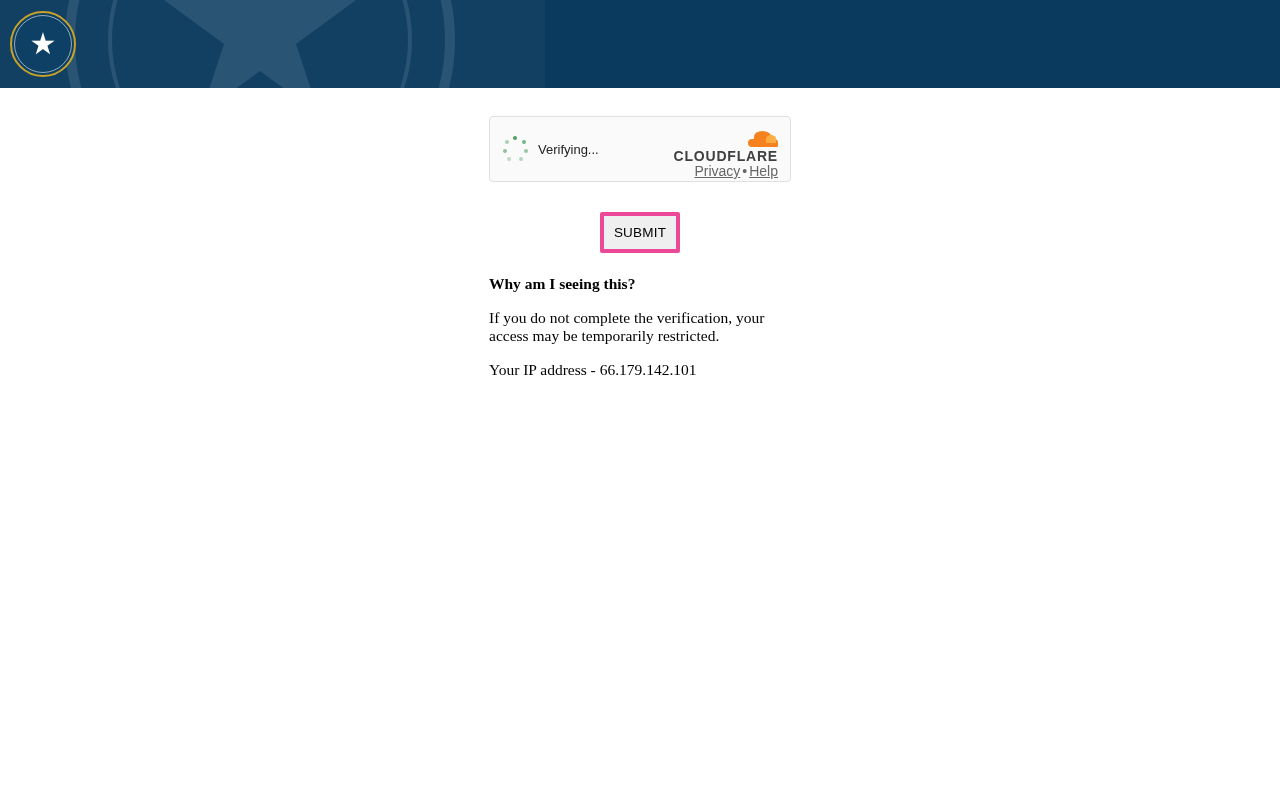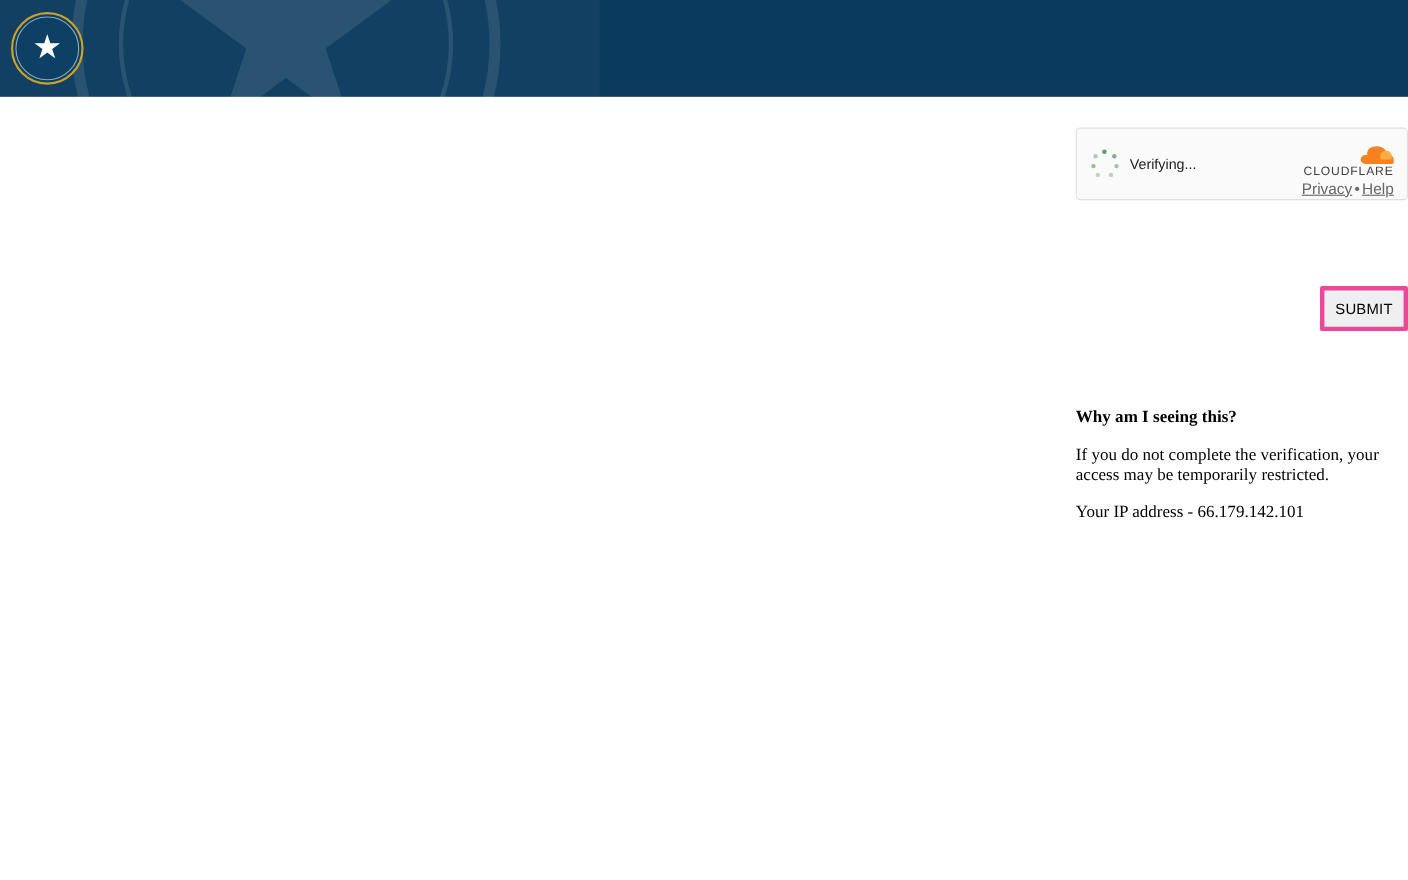--- a/index.html
+++ b/index.html
@@ -72,22 +72,21 @@
     letter-spacing: 1px;
     margin-left: 20px;
   }
 
   
   .page-main {
     width: 100%;
     padding-top: 28px;
     display: flex;
     flex-direction: column;
-    align-items: flex-end;
-    gap: 48px;
+    align-items: center;
   }
 
   
   .turnstile {
     width: 302px;
     height: 66px;
     background: #fafafa;
     border: 1px solid #e0e0e0;
     border-radius: 4px;
     display: flex;
@@ -153,22 +152,22 @@
   }
   .cf-cloud .c3 {
     position: absolute;
     right: 2px; bottom: 4px;
     width: 10px; height: 8px;
     background: #fbad41;
     border-radius: 50% 50% 0 0;
   }
   .cf-wordmark {
     font-family: "Liberation Sans", sans-serif;
-    font-weight: normal;
-    font-size: 11px;
+    font-weight: bold;
+    font-size: 14px;
     letter-spacing: 0.8px;
     color: #404041;
   }
   .cf-links {
     position: absolute;
     right: 12px;
     bottom: 2px;
     font-size: 14px;
     color: #666666;
     white-space: nowrap;

